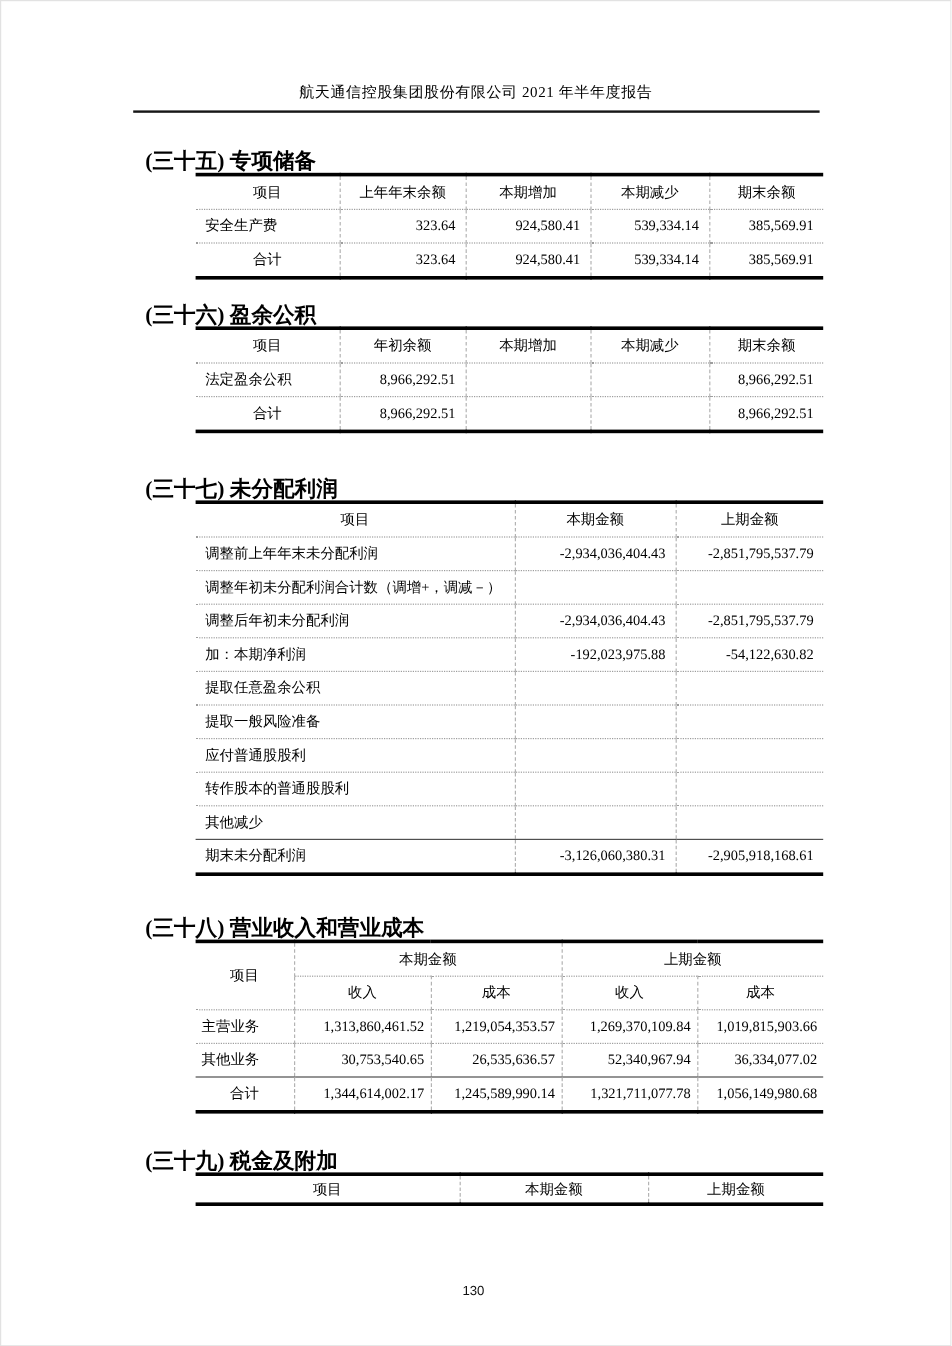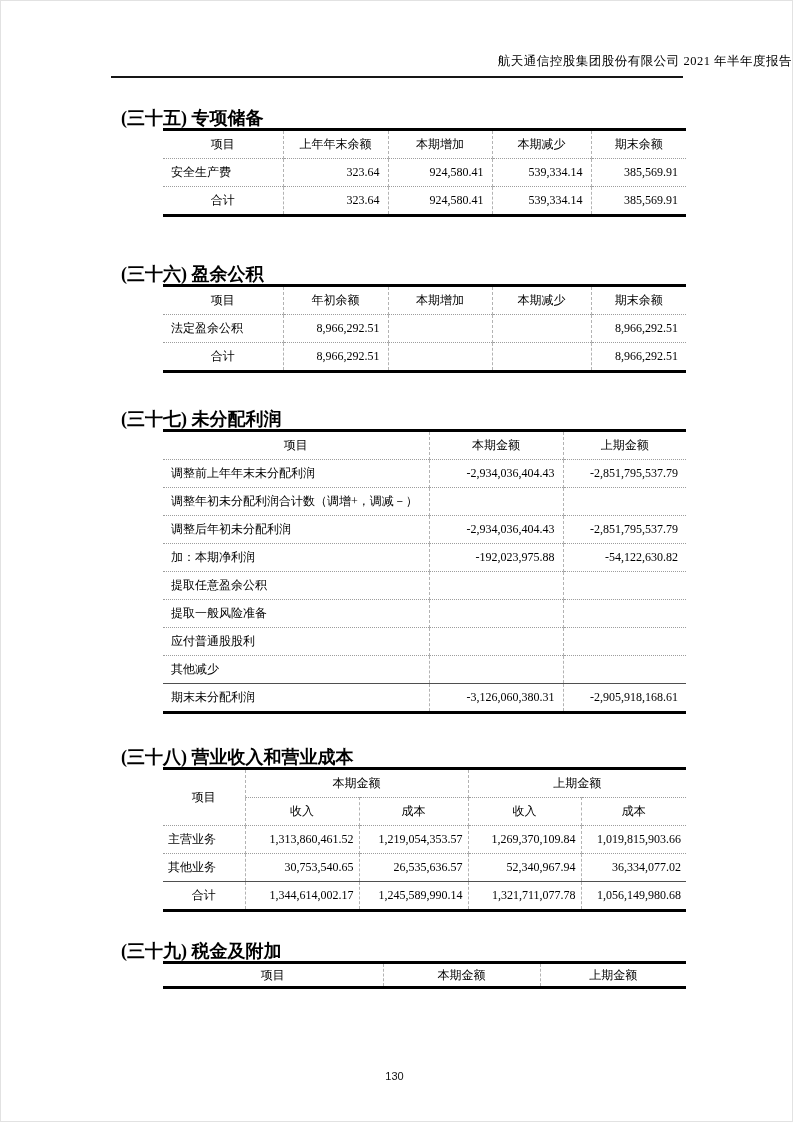--- a/index.html
+++ b/index.html
@@ -7,30 +7,30 @@
   .page {
     position:relative;
     width:793px; height:1122px;
     background:#fff;
     border:1px solid #e2e2e2;
     font-family:"Liberation Serif","DejaVu Serif",serif;
     color:#000;
     overflow:hidden;
   }
   
-  .doc-header { padding-top:52px; text-align:right; font-size:12.5px; letter-spacing:0.5px; }
+  .doc-header { padding-top:68px; text-align:center; font-size:12.5px; letter-spacing:0.5px; }
   .doc-header-rule { width:572px; margin:6px auto 0 auto; border-bottom:2px solid #161616; }
 
   .content { padding-left:120px; padding-right:106px; }
 
   .section-title {
     font-size:18px; font-weight:bold; line-height:18px; margin-bottom:1px;
   }
   .sec35 { margin-top:31px; }
-  .sec36 { margin-top:48px; }
+  .sec36 { margin-top:20px; }
   .sec37 { margin-top:37px; }
   .sec38 { margin-top:34px; }
   .sec39 { margin-top:30px; }
 
   table {
     border-collapse:collapse; table-layout:fixed;
     margin-left:42px; width:523px;
     border-top:3px solid #000; border-bottom:3px solid #000;
     font-size:12px;
   }
@@ -181,20 +181,25 @@
           <td class="label h">提取一般风险准备</td>
           <td class="num v h"></td>
           <td class="num v h"></td>
         </tr>
         <tr>
           <td class="label h">应付普通股股利</td>
           <td class="num v h"></td>
           <td class="num v h"></td>
         </tr>
         <tr>
+          <td class="label h">转作股本的普通股股利</td>
+          <td class="num v h"></td>
+          <td class="num v h"></td>
+        </tr>
+        <tr>
           <td class="label h">其他减少</td>
           <td class="num v h"></td>
           <td class="num v h"></td>
         </tr>
         <tr>
           <td class="label hs">期末未分配利润</td>
           <td class="num v hs">-3,126,060,380.31</td>
           <td class="num v hs">-2,905,918,168.61</td>
         </tr>
       </tbody>

